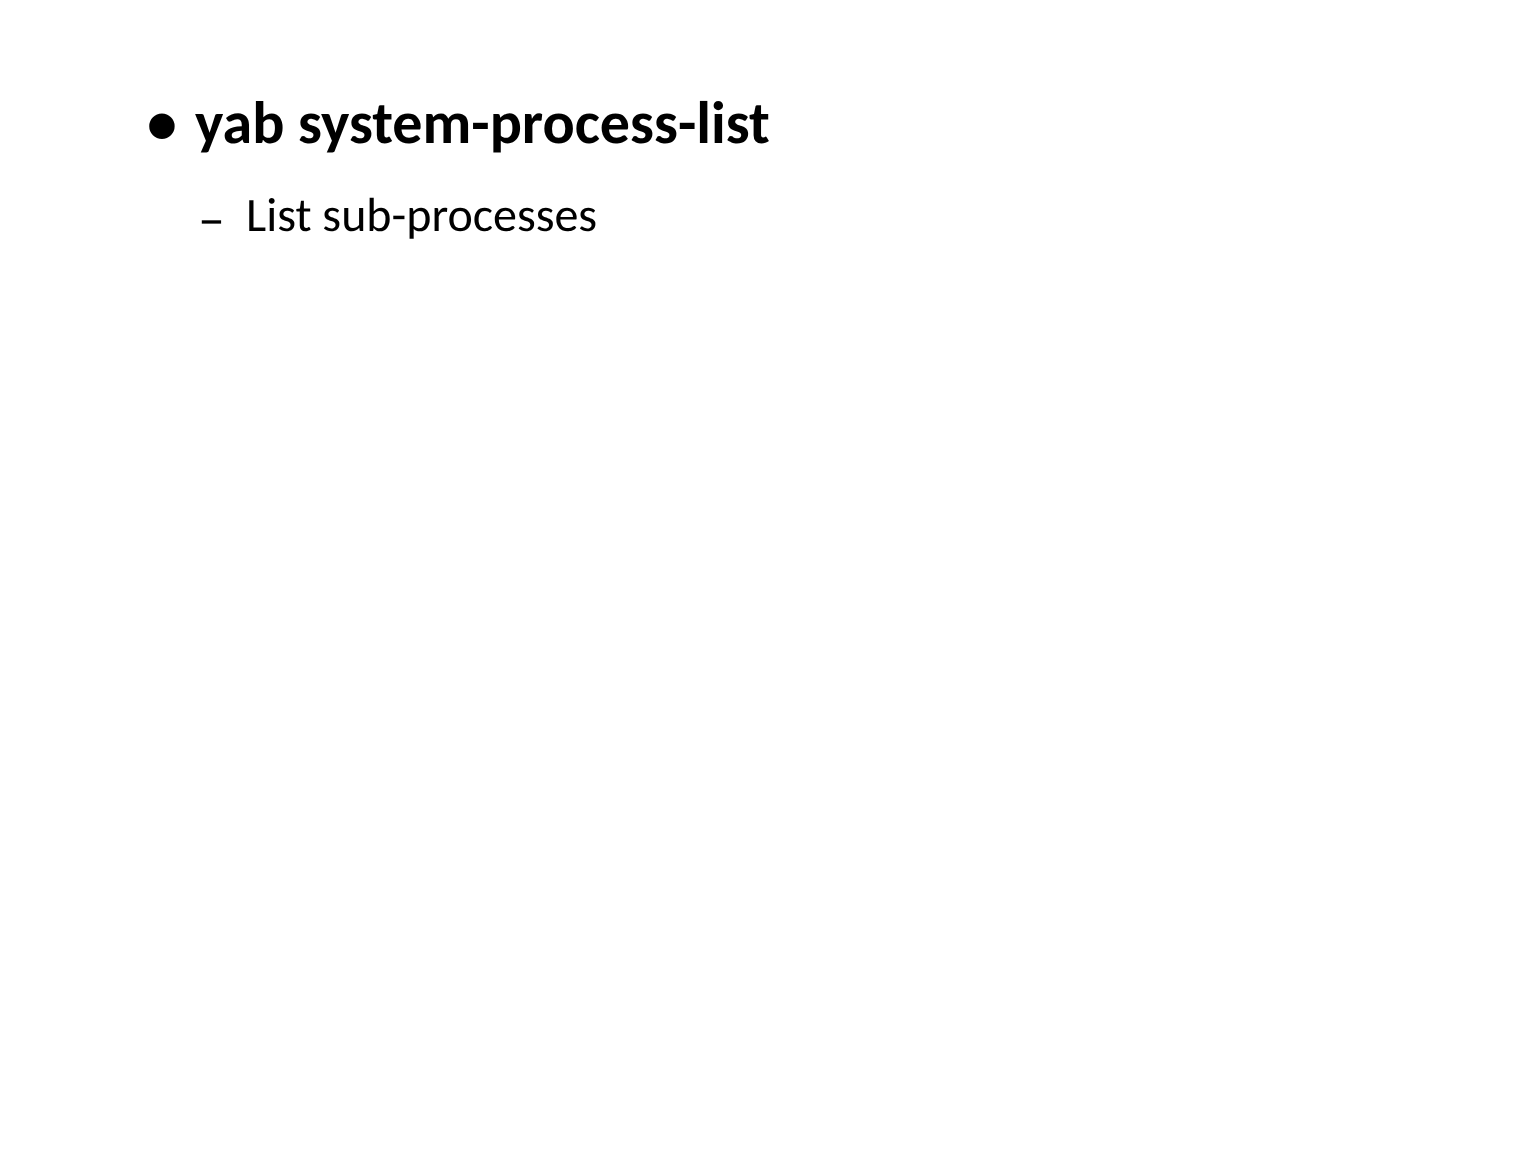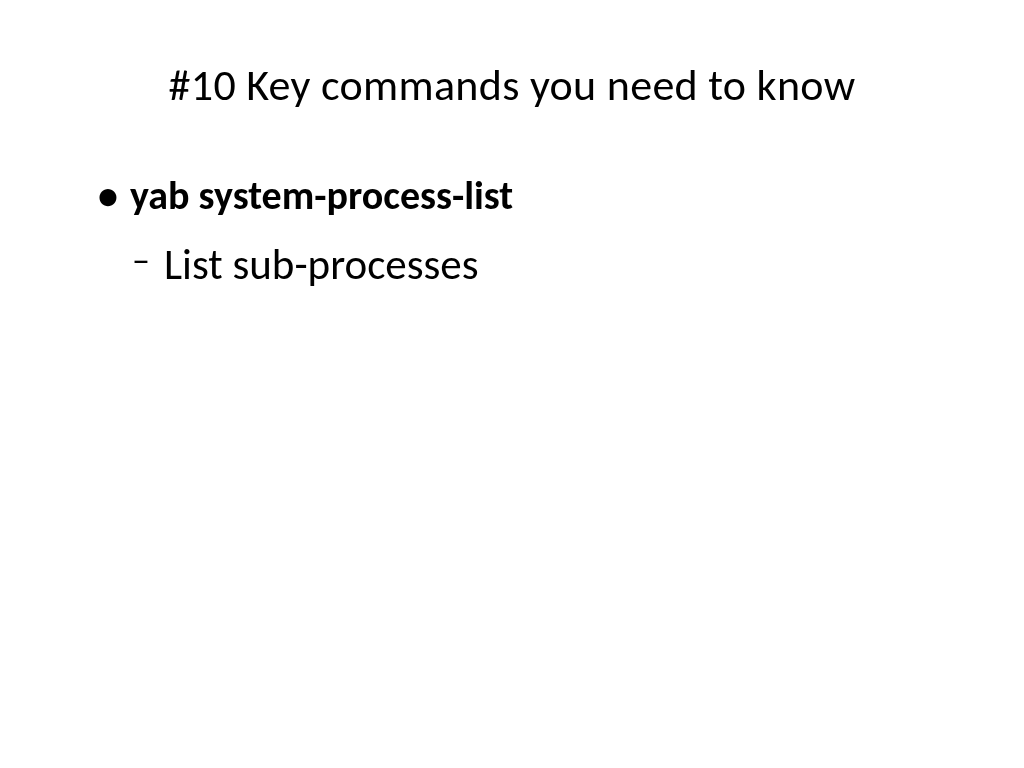--- a/index.html
+++ b/index.html
@@ -45,38 +45,37 @@
       left: 0;
       top: 0;
       font-size: 40px;
     }
     .sub-bullet-list {
       list-style: none;
       padding-left: 62px;
     }
     .sub-bullet-item {
       position: relative;
-      font-size: 43px;
+      font-size: 32px;
       font-weight: 400;
       padding-left: 32px;
       line-height: 1.25;
     }
     .sub-bullet-item::before {
       content: '–';
       position: absolute;
       left: 0;
       top: 0;
       font-size: 36px;
     }
   </style>
 </head>
 <body>
 
 <div class="slide-container">
-  <h1 class="slide-title">#10 Key commands you need to know</h1>
   <ul class="bullet-list">
     <li class="bullet-item">
       <span>yab system-process-list</span>
     </li>
   </ul>
   <ul class="sub-bullet-list">
     <li class="sub-bullet-item">
       <span>List sub-processes</span>
     </li>
   </ul>

